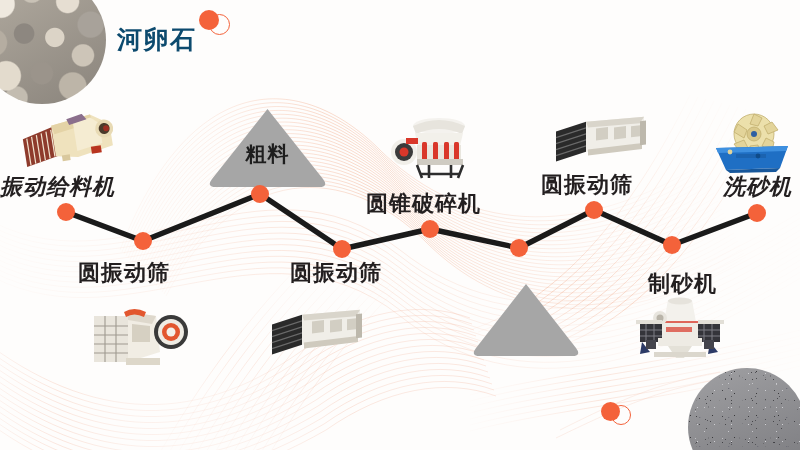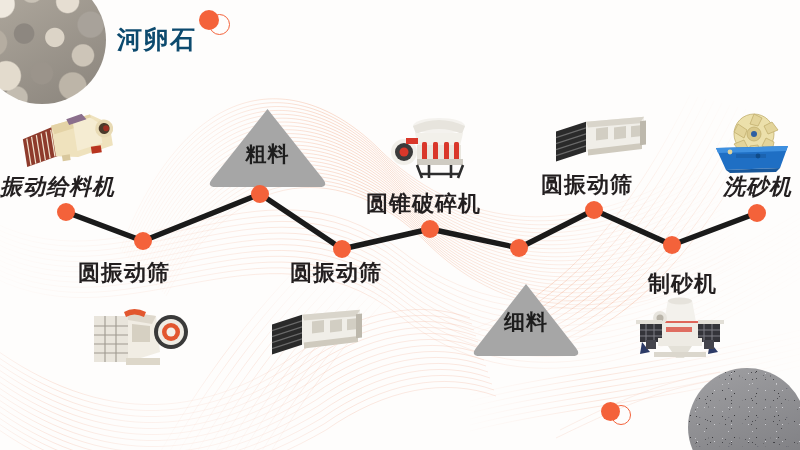--- a/index.html
+++ b/index.html
@@ -248,21 +248,20 @@
   </svg>
 
   <svg class="gray-tri" style="left:205px;top:105px;width:125px;height:85px;" viewBox="0 0 125 85" xmlns="http://www.w3.org/2000/svg">
     <path d="M62.5,4 L118,74 Q124,82 114,82 L11,82 Q1,82 7,74 Z" fill="#a6a6a6"></path>
   </svg>
   <div class="tri-label" style="left:205px;top:140px;width:125px;">粗料</div>
 
   <svg class="gray-tri" style="left:470px;top:280px;width:112px;height:78px;" viewBox="0 0 112 78" xmlns="http://www.w3.org/2000/svg">
     <path d="M56,4 L106,68 Q112,76 102,76 L10,76 Q0,76 6,68 Z" fill="#a6a6a6"></path>
   </svg>
-  <div class="tri-label" style="left:470px;top:308px;width:112px;">细料</div>
 
   <div class="photo-circle pebbles" style="left:-22px;top:-24px;width:128px;height:128px;"></div>
 
   <div class="photo-circle gravel" style="left:688px;top:368px;width:118px;height:118px;"></div>
 
   <div class="head-label" style="left:117px;top:23px;">河卵石</div>
   <div class="dot-fill" style="left:199px;top:10px;width:20px;height:20px;"></div>
   <div class="dot-ring" style="left:209px;top:14px;width:19px;height:19px;"></div>
 
   <div class="dot-fill" style="left:601px;top:402px;width:19px;height:19px;"></div>

